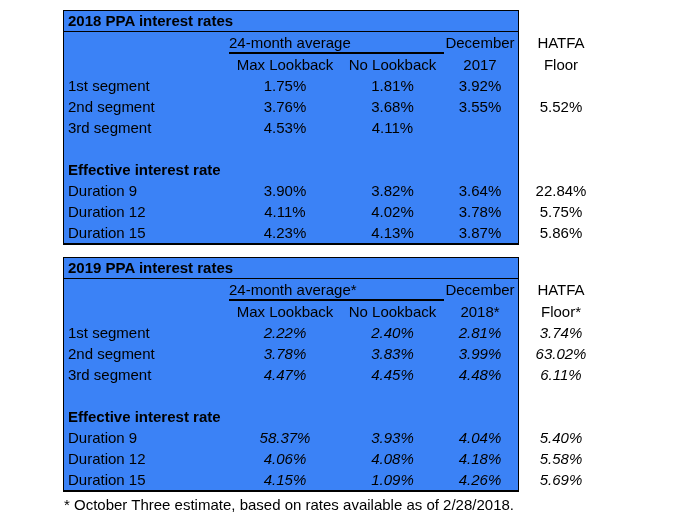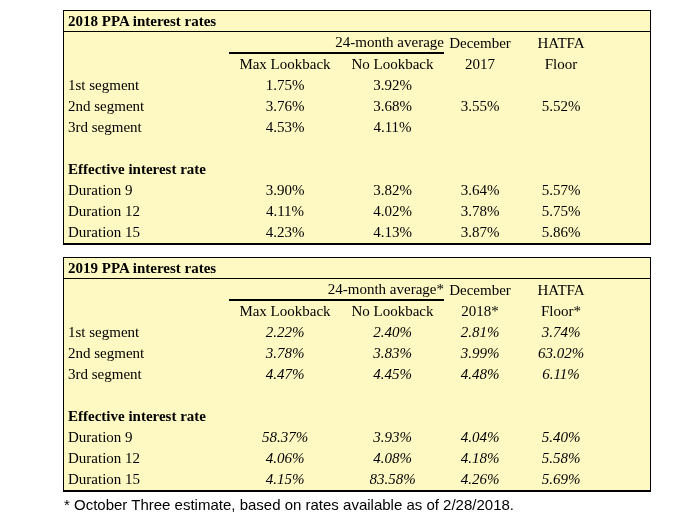--- a/index.html
+++ b/index.html
@@ -3,38 +3,38 @@
 <meta charset="utf-8">
 <style>
   html,body{margin:0;padding:0;}
   body{
     width:685px;height:525px;background:#ffffff;
     font-family:"Liberation Sans",sans-serif;
     font-size:15px;color:#000000;overflow:hidden;
   }
   .page{position:absolute;top:10px;left:63px;width:560px;}
   .tbl{
-    width:588px;box-sizing:border-box;background:#fef9c3;
-    border:1px solid #000000;border-bottom-width:2px;font-family:Liberation Serif, serif;
+    width:456px;box-sizing:border-box;background:#3b82f6;
+    border:1px solid #000000;border-bottom-width:2px;
   }
   .tbl-2019{margin-top:12px;}
   .tbl-title{
     height:20px;line-height:20px;padding-left:4px;
     font-weight:bold;border-bottom:1px solid #000000;
     white-space:nowrap;overflow:hidden;
   }
   .grid-row{
     display:grid;grid-template-columns:165px 112px 103px 72px 90px;
     height:21px;line-height:21px;
   }
   .hdr1{
     display:grid;grid-template-columns:165px 215px 72px 90px;
     height:22px;line-height:22px;
   }
-  .group-cell{text-align:right;}
+  .group-cell{text-align:left;}
   .group-underline{
     height:19px;line-height:19px;margin-top:1px;
     border-bottom:2px solid #000000;
   }
   .hdr-cell{text-align:center;white-space:nowrap;}
   .cell-label{padding-left:4px;text-align:left;white-space:nowrap;}
   .cell-val{text-align:center;white-space:nowrap;}
   .italic-vals .cell-val{font-style:italic;}
   .section-label{font-weight:bold;}
   .blank-row{height:21px;}
@@ -61,20 +61,21 @@
       <div></div>
       <div class="hdr-cell">Max Lookback</div>
       <div class="hdr-cell">No Lookback</div>
       <div class="hdr-cell">2017</div>
       <div class="hdr-cell">Floor</div>
     </div>
 
     <div class="grid-row">
       <div class="cell-label">1st segment</div>
       <div class="cell-val">1.75%</div>
+      <div class="cell-val">1.81%</div>
       <div class="cell-val">3.92%</div>
     </div>
     <div class="grid-row">
       <div class="cell-label">2nd segment</div>
       <div class="cell-val">3.76%</div>
       <div class="cell-val">3.68%</div>
       <div class="cell-val">3.55%</div>
       <div class="cell-val">5.52%</div>
     </div>
     <div class="grid-row">
@@ -87,21 +88,21 @@
 
     <div class="grid-row">
       <div class="cell-label section-label">Effective interest rate</div>
     </div>
 
     <div class="grid-row">
       <div class="cell-label">Duration 9</div>
       <div class="cell-val">3.90%</div>
       <div class="cell-val">3.82%</div>
       <div class="cell-val">3.64%</div>
-      <div class="cell-val">5.57%</div>
+      <div class="cell-val">22.84%</div>
     </div>
     <div class="grid-row">
       <div class="cell-label">Duration 12</div>
       <div class="cell-val">4.11%</div>
       <div class="cell-val">4.02%</div>
       <div class="cell-val">3.78%</div>
       <div class="cell-val">5.75%</div>
     </div>
     <div class="grid-row">
       <div class="cell-label">Duration 15</div>
@@ -170,21 +171,21 @@
     <div class="grid-row">
       <div class="cell-label">Duration 12</div>
       <div class="cell-val">4.06%</div>
       <div class="cell-val">4.08%</div>
       <div class="cell-val">4.18%</div>
       <div class="cell-val">5.58%</div>
     </div>
     <div class="grid-row">
       <div class="cell-label">Duration 15</div>
       <div class="cell-val">4.15%</div>
-      <div class="cell-val">83.58%</div>
+      <div class="cell-val">1.09%</div>
       <div class="cell-val">4.26%</div>
       <div class="cell-val">5.69%</div>
     </div>
   </div>
 
   <div class="footnote">* October Three estimate, based on rates available as of 2/28/2018.</div>
 
 </div>
 
 </body></html>

